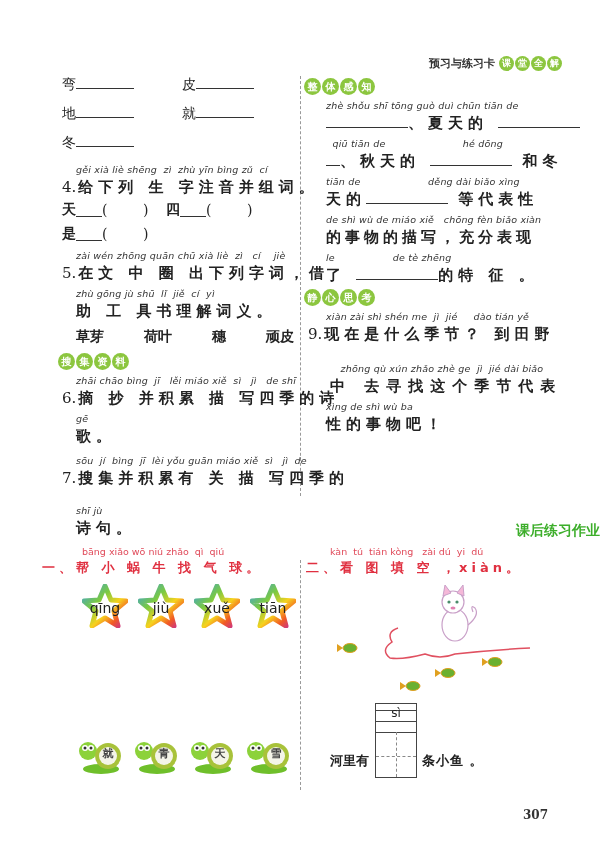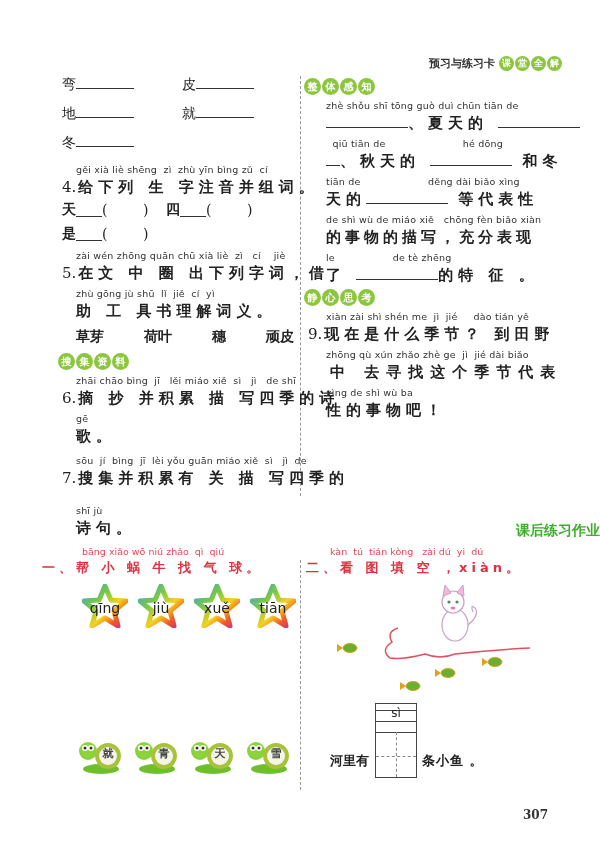--- a/index.html
+++ b/index.html
@@ -18,21 +18,21 @@
 
   .fill-row { display: flex; height: 29px; align-items: center; font-size: 14px; }
   .fill-item { display: flex; align-items: baseline; margin-right: 22px; }
   .fill-item .ch { font-size: 14px; }
   .blank { display: inline-block; border-bottom: 1px solid #333; height: 14px; }
   .w60 { width: 58px; }
   .w30 { width: 26px; }
   .w80 { width: 82px; }
   .w14 { width: 14px; }
 
-  .py { font-family: "DejaVu Sans", sans-serif; font-size: 9.5px; color: #333; height: 13px; line-height: 13px; white-space: pre; letter-spacing: 0.2px; }
+  .py { font-family: "DejaVu Sans", sans-serif; font-size: 9.5px; color: #333; height: 13px; line-height: 13px; white-space: pre; letter-spacing: 0.2px; font-style: italic; }
   .hz { font-size: 15px; font-weight: bold; height: 22px; line-height: 22px; letter-spacing: 5px; white-space: pre; }
   .num { font-family: "DejaVu Serif", serif; font-weight: normal; letter-spacing: 0; margin-right: 2px; }
   .paren { display: inline-block; width: 60px; }
 
   .words { font-size: 14px; font-weight: bold; height: 28px; line-height: 28px; display: flex; gap: 26px; }
 
   .section-badge { display: flex; gap: 1px; margin: 3px 0 4px -4px; }
   .section-badge .badge-dot { width: 17px; height: 17px; font-size: 10px; }
 
   .hw-title { position: absolute; top: 522px; left: 0; width: 600px; text-align: right; font-family: "DejaVu Sans", sans-serif; font-size: 14px; font-weight: bold; color: #3dae2b; }
@@ -189,21 +189,21 @@
   <div class="section-badge">
     <span class="badge-dot">静</span>
     <span class="badge-dot">心</span>
     <span class="badge-dot">思</span>
     <span class="badge-dot">考</span>
   </div>
 
   <div>
     <div class="py" style="padding-left:18px;">xiàn zài shì shén me  jì  jié     dào tián yě</div>
     <div class="hz"><span class="num">9.</span><span>现在是什么季节？ 到田野</span></div>
-    <div class="py" style="margin-top:3px;padding-left:18px;">zhōng qù xún zhǎo zhè ge  jì  jié dài biǎo</div>
+    <div class="py" style="margin-top:17px;padding-left:18px;text-align:center;">zhōng qù xún zhǎo zhè ge  jì  jié dài biǎo</div>
     <div class="hz" style="padding-left:22px;letter-spacing:7px;">中 去寻找这个季节代表</div>
     <div class="py" style="margin-top:3px;padding-left:18px;">xìng de shì wù ba</div>
     <div class="hz" style="padding-left:18px;">性的事物吧！</div>
   </div>
 </div>
 
 <div class="hw-title">课后练习作业</div>
 
 <div class="ex-head" style="left:42px;top:546px;">
   <div class="ex-py" style="padding-left:40px;">bāng xiǎo wō niú zhǎo  qì  qiú</div>

